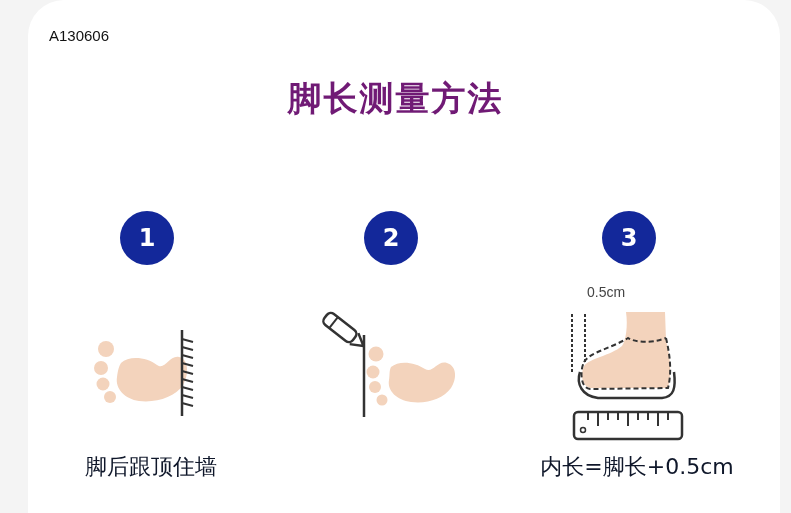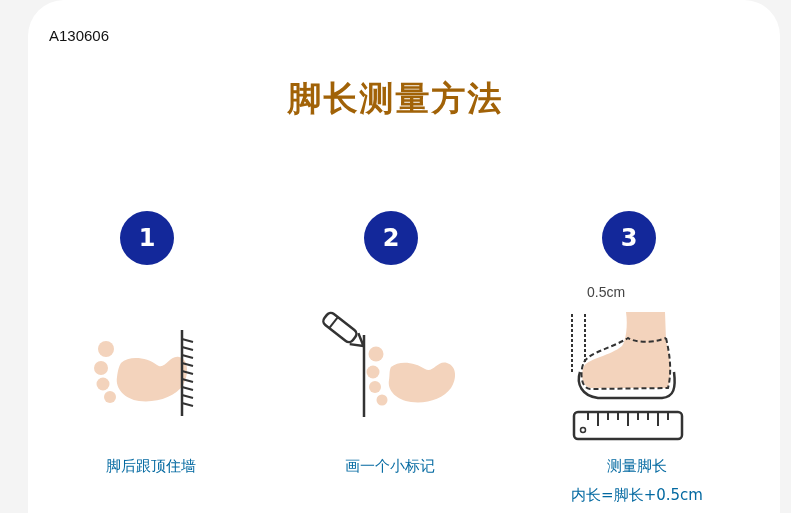--- a/index.html
+++ b/index.html
@@ -12,31 +12,31 @@
     position: absolute; left: 28px; top: 0; width: 752px; height: 540px;
     background: #ffffff; border-top-right-radius: 36px; border-top-left-radius: 36px;
   }
   .code {
     position: absolute; left: 27px; top: 27px; font-size: 15px; color: #111;
     font-family: "Liberation Sans", sans-serif;
     margin-left: 22px;
   }
   .title {
     position: absolute; left: 0; width: 791px; top: 76px; text-align: center;
-    font-size: 34px; font-weight: bold; color: #a16207; letter-spacing: 2px;
+    font-size: 34px; font-weight: bold; color: #701a75; letter-spacing: 2px;
   }
   .badge {
     position: absolute; width: 54px; height: 54px; border-radius: 50%;
     background: #13289a; color: #fff; font-weight: bold; font-size: 24px;
     display: flex; align-items: center; justify-content: center;
     font-family: "DejaVu Sans", sans-serif;
   }
   .illus { position: absolute; }
   .caption {
-    position: absolute; text-align: center; font-size: 15px; color: #0369a1;
+    position: absolute; text-align: center; font-size: 22px; color: #0f172a;
     line-height: 29px; width: 240px;
   }
 </style>
 </head>
 <body>
 
 <div class="card"></div>
 
 <div class="code">A130606</div>
 <div class="title">脚长测量方法</div>
@@ -81,21 +81,20 @@
   <line x1="49" y1="30" x2="49" y2="112" stroke="#333" stroke-width="2.5"></line>
   <g fill="#f3d3bc">
     <circle cx="61" cy="49" r="7.5"></circle>
     <circle cx="58" cy="67" r="6.5"></circle>
     <circle cx="60" cy="82" r="6"></circle>
     <circle cx="67" cy="95" r="5.5"></circle>
     <path d="M76 62 C84 55, 100 57, 110 64 C118 69, 122 55, 132 58 C142 61, 142 74, 136 83 C128 94, 112 99, 96 97 C82 95, 72 86, 74 75 C75 69, 74 66, 76 62 Z"></path>
   </g>
 </svg>
 <div class="caption" style="left:270px; top:452px;">
-  <div>画一个小标记</div>
 </div>
 
 <div class="badge" style="left:602px; top:211px;">
   <span>3</span>
 </div>
 <div class="illus" style="left:587px; top:284px; font-size:14px; color:#444; font-family:'Liberation Sans',sans-serif;">0.5cm</div>
 <svg class="illus" style="left:550px; top:300px;" width="150" height="145" viewBox="0 0 150 145">
 
   <line x1="22" y1="14" x2="22" y2="72" stroke="#333" stroke-width="2" stroke-dasharray="3,2"></line>
   <line x1="35" y1="14" x2="35" y2="62" stroke="#333" stroke-width="2" stroke-dasharray="3,2"></line>
@@ -114,15 +113,14 @@
     <line x1="68" y1="112" x2="68" y2="120"></line>
     <line x1="78" y1="112" x2="78" y2="126"></line>
     <line x1="88" y1="112" x2="88" y2="120"></line>
     <line x1="98" y1="112" x2="98" y2="120"></line>
     <line x1="108" y1="112" x2="108" y2="126"></line>
     <line x1="118" y1="112" x2="118" y2="120"></line>
   </g>
   <circle cx="33" cy="130" r="2.5" fill="none" stroke="#333" stroke-width="1.5"></circle>
 </svg>
 <div class="caption" style="left:517px; top:452px;">
-  <div>测量脚长</div>
   <div>内长=脚长+0.5cm</div>
 </div>
 
 </body></html>

